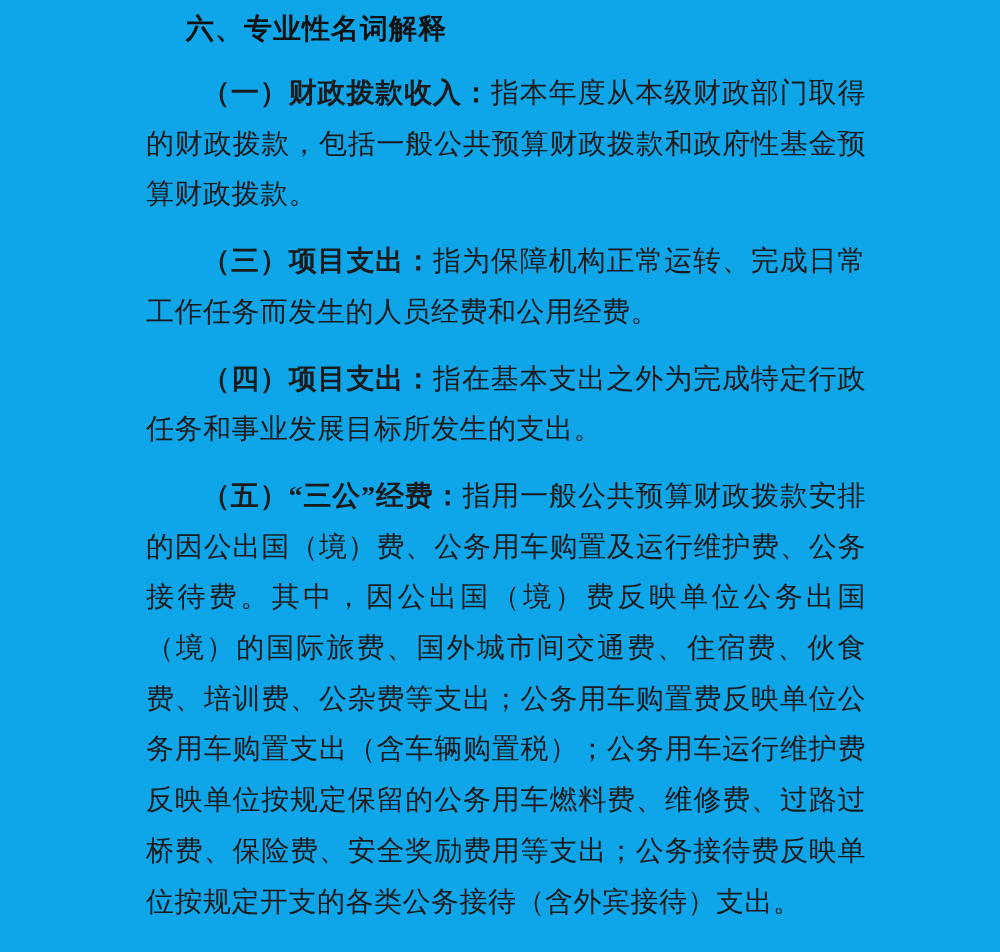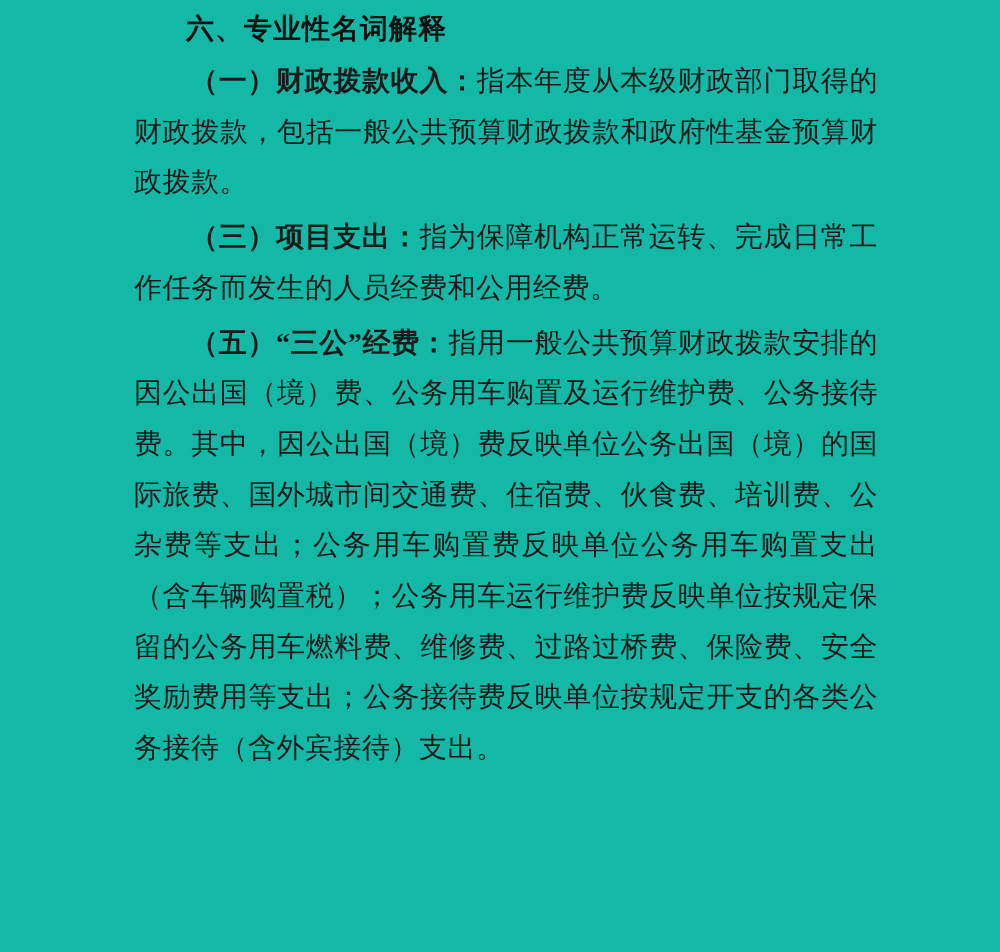--- a/index.html
+++ b/index.html
@@ -10,37 +10,37 @@
   body {
     width: 1000px;
     height: 952px;
     overflow: hidden;
   }
   .page {
     box-sizing: border-box;
     width: 1000px;
     height: 952px;
     padding: 6px 118px 0 130px;
-    background: #14b8a6;
+    background: #0ea5e9;
     color: #1a1a1a;
     font-family: "Liberation Serif", "DejaVu Serif", serif;
     font-size: 28px;
   }
   .doc-title {
     margin: 0;
     font-family: "Liberation Sans", "DejaVu Sans", sans-serif;
     font-weight: bold;
     font-size: 28px;
     line-height: 46px;
     text-indent: 2em;
     color: #111111;
     letter-spacing: 1px;
   }
   .para {
-    margin: 4px;
+    margin: 16px;
     text-indent: 2em;
     text-align: justify;
     line-height: 50.7px;
     letter-spacing: 0.5px;
   }
   .para .lead {
     font-weight: bold;
   }
 </style>
 </head>
@@ -48,16 +48,17 @@
 
 <div class="page">
 
   <h1 class="doc-title">六、专业性名词解释</h1>
 
   <p class="para"><span class="lead">（一）财政拨款收入：</span><span>指本年度从本级财政部门取得的财政拨款，包括一般公共预算财政拨款和政府性基金预算财政拨款。</span></p>
 
 
   <p class="para"><span class="lead">（三）项目支出：</span><span>指为保障机构正常运转、完成日常工作任务而发生的人员经费和公用经费。</span></p>
 
+  <p class="para"><span class="lead">（四）项目支出：</span><span>指在基本支出之外为完成特定行政任务和事业发展目标所发生的支出。</span></p>
 
   <p class="para"><span class="lead">（五）“三公”经费：</span><span>指用一般公共预算财政拨款安排的因公出国（境）费、公务用车购置及运行维护费、公务接待费。其中，因公出国（境）费反映单位公务出国（境）的国际旅费、国外城市间交通费、住宿费、伙食费、培训费、公杂费等支出；公务用车购置费反映单位公务用车购置支出（含车辆购置税）；公务用车运行维护费反映单位按规定保留的公务用车燃料费、维修费、过路过桥费、保险费、安全奖励费用等支出；公务接待费反映单位按规定开支的各类公务接待（含外宾接待）支出。</span></p>
 
 </div>
 
 </body></html>

